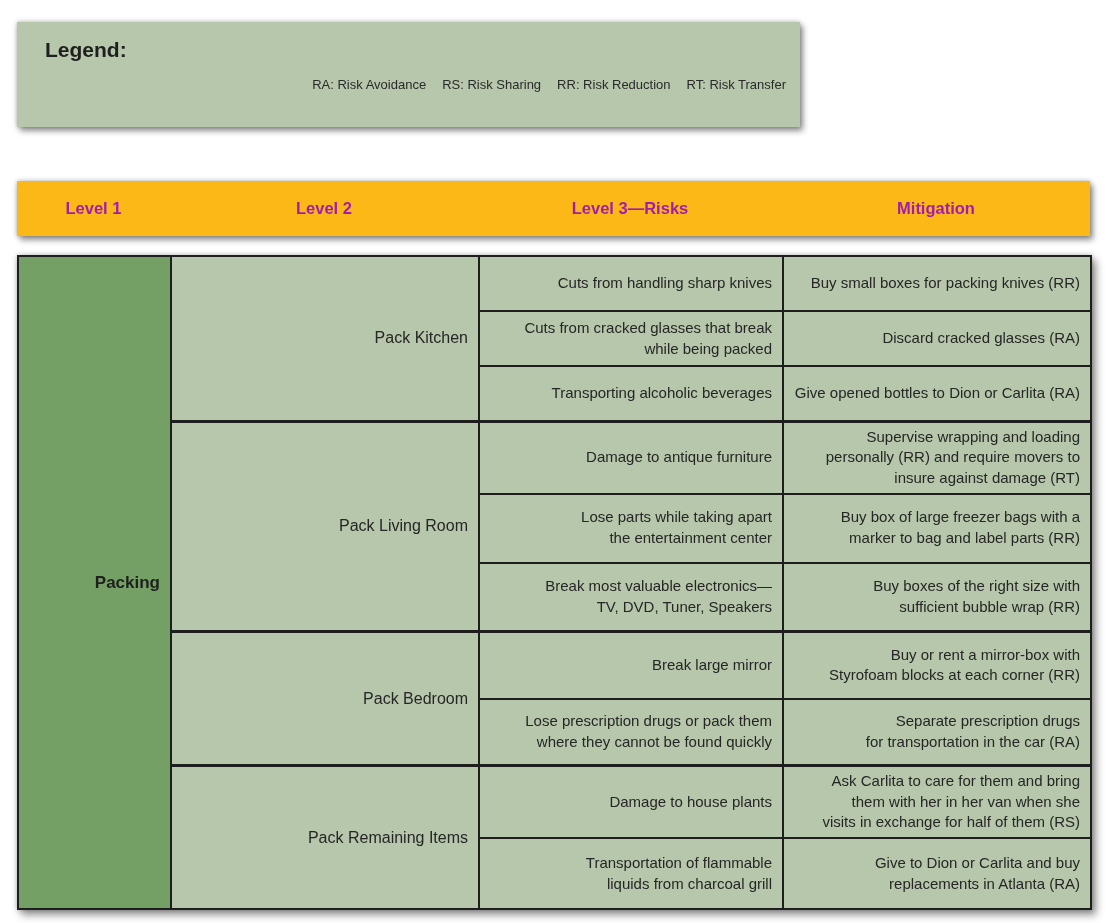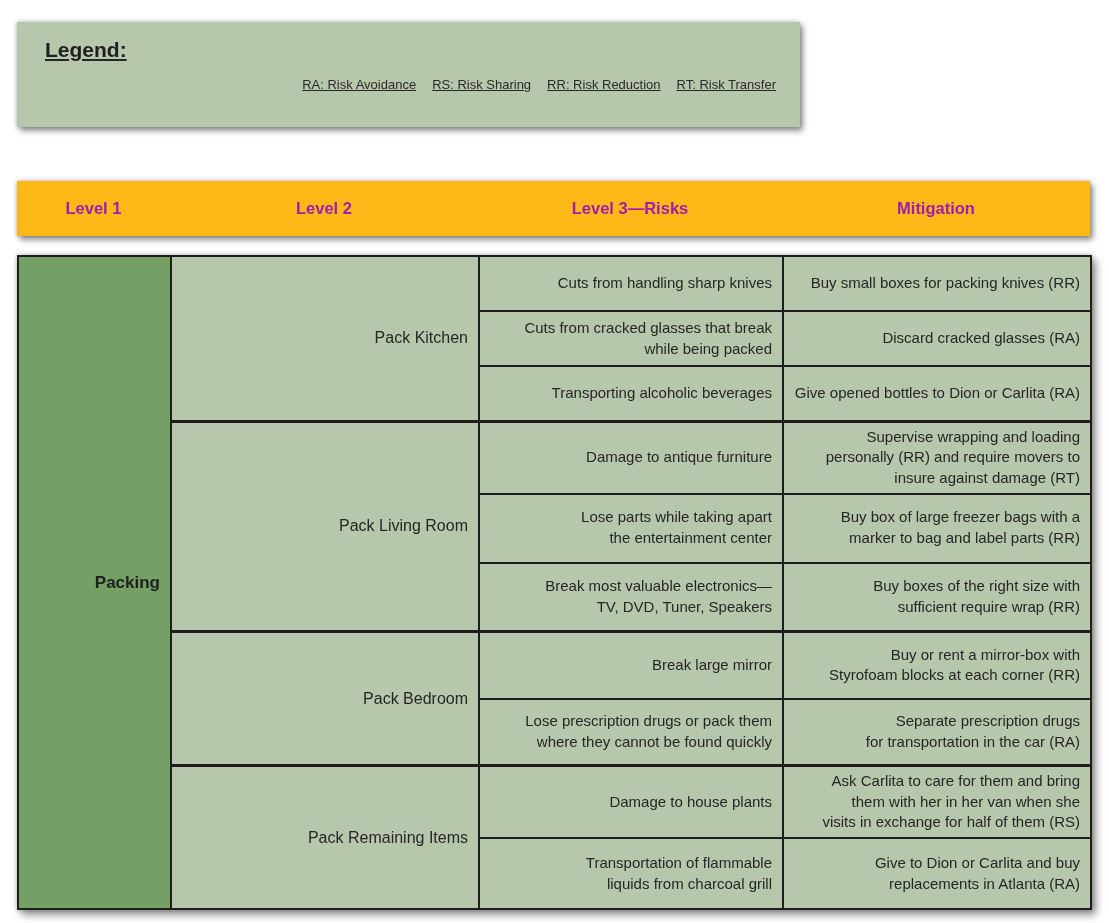--- a/index.html
+++ b/index.html
@@ -20,22 +20,21 @@
   
   .legend {
     position: absolute;
     left: 17px;
     top: 22px;
     width: 783px;
     height: 105px;
     background: #b6c7ab;
     box-shadow: 3px 4px 6px rgba(0,0,0,0.40), 0 0 5px rgba(0,0,0,0.28);
     box-sizing: border-box;
-    padding: 16px 24px 0 28px;
-    text-decoration: underline;
+    padding: 16px 14px 0 28px;
   }
   .legend-title {
     font-size: 21px;
     font-weight: bold;
     color: #1f1f1f;
     margin: 0 0 15px 0;
   }
   .legend-items {
     display: flex;
     justify-content: flex-end;
@@ -159,21 +158,21 @@
       <tr class="rh-b">
         <td class="risk">Lose parts while taking apart
 the entertainment center</td>
         <td class="mit">Buy box of large freezer bags with a
 marker to bag and label parts (RR)</td>
       </tr>
       <tr class="rh-b">
         <td class="risk">Break most valuable electronics—
 TV, DVD, Tuner, Speakers</td>
         <td class="mit">Buy boxes of the right size with
-sufficient require wrap (RR)</td>
+sufficient bubble wrap (RR)</td>
       </tr>
 
       <tr class="rh-c group-start">
         <td class="lvl2" rowspan="2">Pack Bedroom</td>
         <td class="risk">Break large mirror</td>
         <td class="mit">Buy or rent a mirror-box with
 Styrofoam blocks at each corner (RR)</td>
       </tr>
       <tr class="rh-c">
         <td class="risk">Lose prescription drugs or pack them

